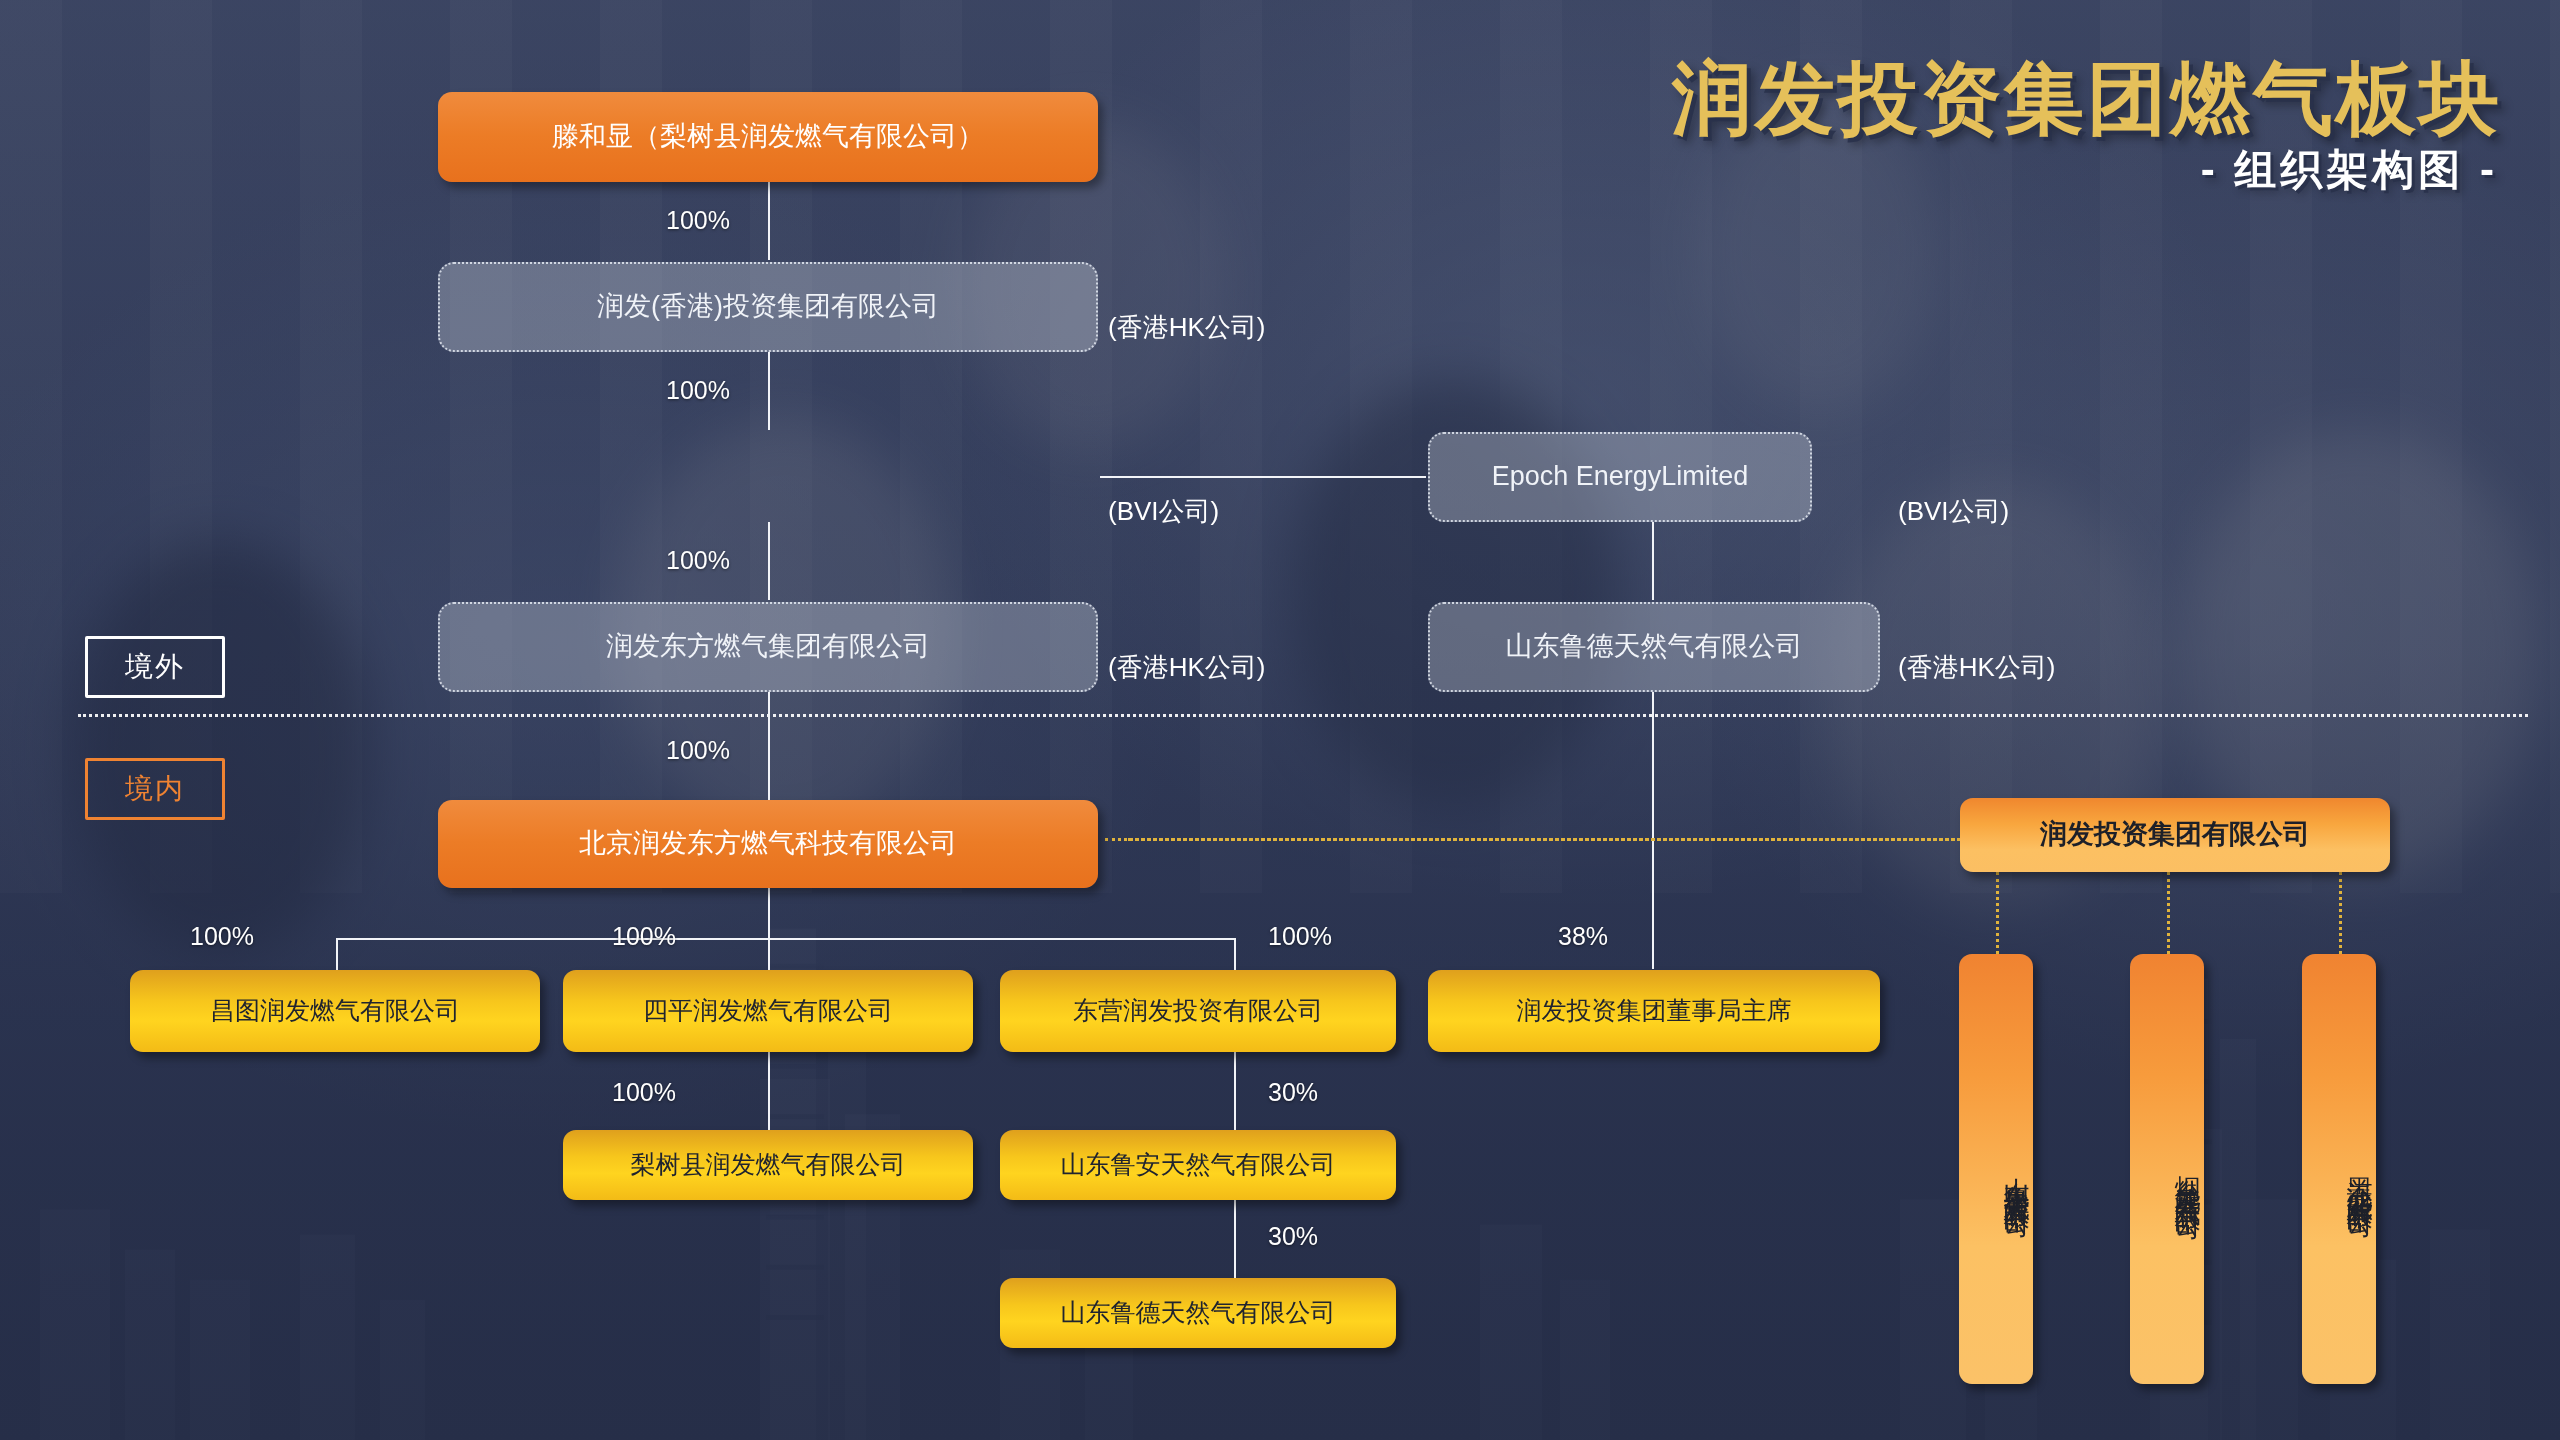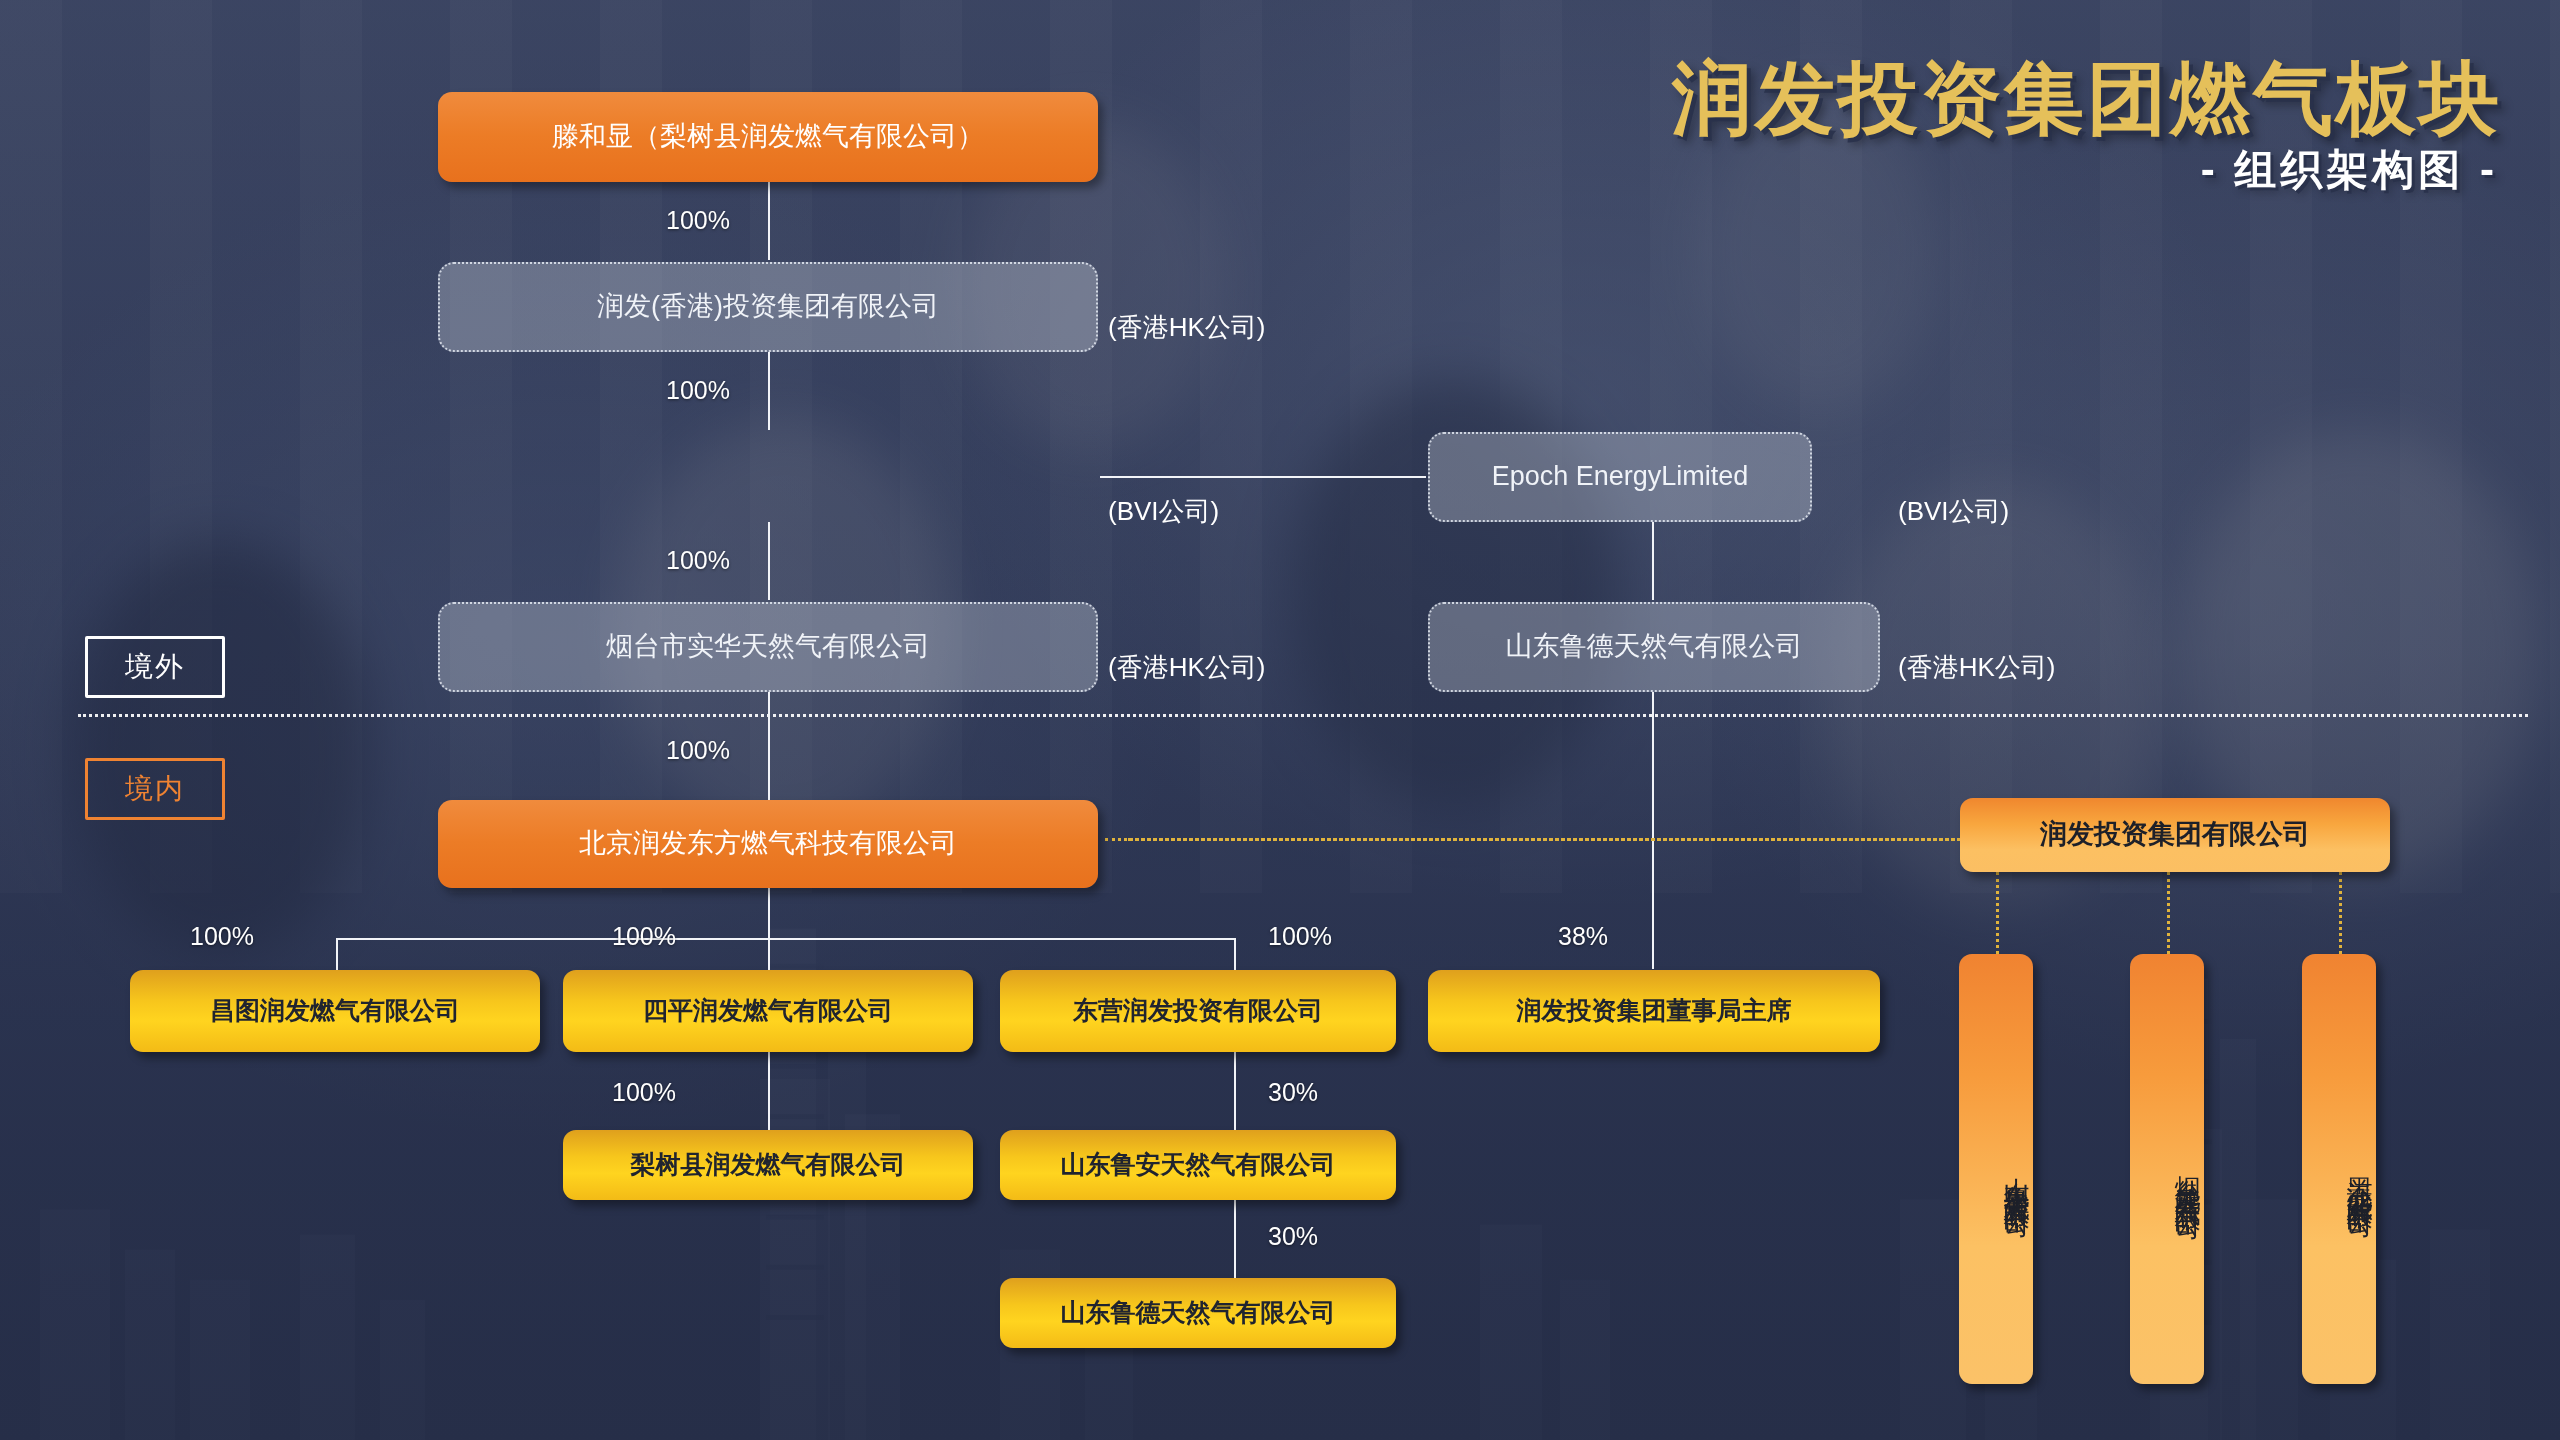--- a/index.html
+++ b/index.html
@@ -65,21 +65,21 @@
     box-shadow:5px 6px 9px rgba(0,0,0,.35);
   }
   .box-ghost{
     background:rgba(206,212,224,.33);
     border:2px dotted rgba(236,240,248,.80);
     color:#f0f3f8; font-size:27px;
     border-radius:16px;
   }
   .box-yellow{
     background:linear-gradient(180deg,#dfa01d 0%,#f7c61c 38%,#ffd41f 62%,#f3bb16 100%);
-    color:#20242f; font-size:25px; font-weight:700;
+    color:#20242f; font-size:25px; font-weight:400;
     box-shadow:5px 6px 9px rgba(0,0,0,.38);
     border-radius:13px;
   }
   .box-amber{
     background:linear-gradient(180deg,#f0872e 0%,#f8a63e 35%,#fcc062 70%,#fbbf63 100%);
     color:#1d2029; font-size:27px; font-weight:700;
     box-shadow:5px 6px 9px rgba(0,0,0,.38);
     border-radius:13px;
   }
   .box-vert{
@@ -222,21 +222,21 @@
   <div class="gold-dot-v" style="left:2339px; top:872px; height:82px;"></div>
 
   <div class="tag tag-out" style="left:85px; top:636px; width:140px; height:62px;">境外</div>
   <div class="tag tag-in" style="left:85px; top:758px; width:140px; height:62px;">境内</div>
 
   <div class="box box-orange" style="left:438px; top:92px; width:660px; height:90px;">滕和显（梨树县润发燃气有限公司）</div>
 
   <div class="box box-ghost" style="left:438px; top:262px; width:660px; height:90px;">润发(香港)投资集团有限公司</div>
 
 
-  <div class="box box-ghost" style="left:438px; top:602px; width:660px; height:90px;">烟台市实华天然气有限公司</div>
+  <div class="box box-ghost" style="left:438px; top:602px; width:660px; height:90px;">润发东方燃气集团有限公司</div>
 
   <div class="box box-ghost" style="left:1428px; top:432px; width:384px; height:90px;">Epoch EnergyLimited</div>
 
   <div class="box box-ghost" style="left:1428px; top:602px; width:452px; height:90px;">山东鲁德天然气有限公司</div>
 
   <div class="box box-orange" style="left:438px; top:800px; width:660px; height:88px;">北京润发东方燃气科技有限公司</div>
 
   <div class="box box-amber" style="left:1960px; top:798px; width:430px; height:74px;">润发投资集团有限公司</div>
 
   <div class="box box-yellow" style="left:130px; top:970px; width:410px; height:82px;">昌图润发燃气有限公司</div>

